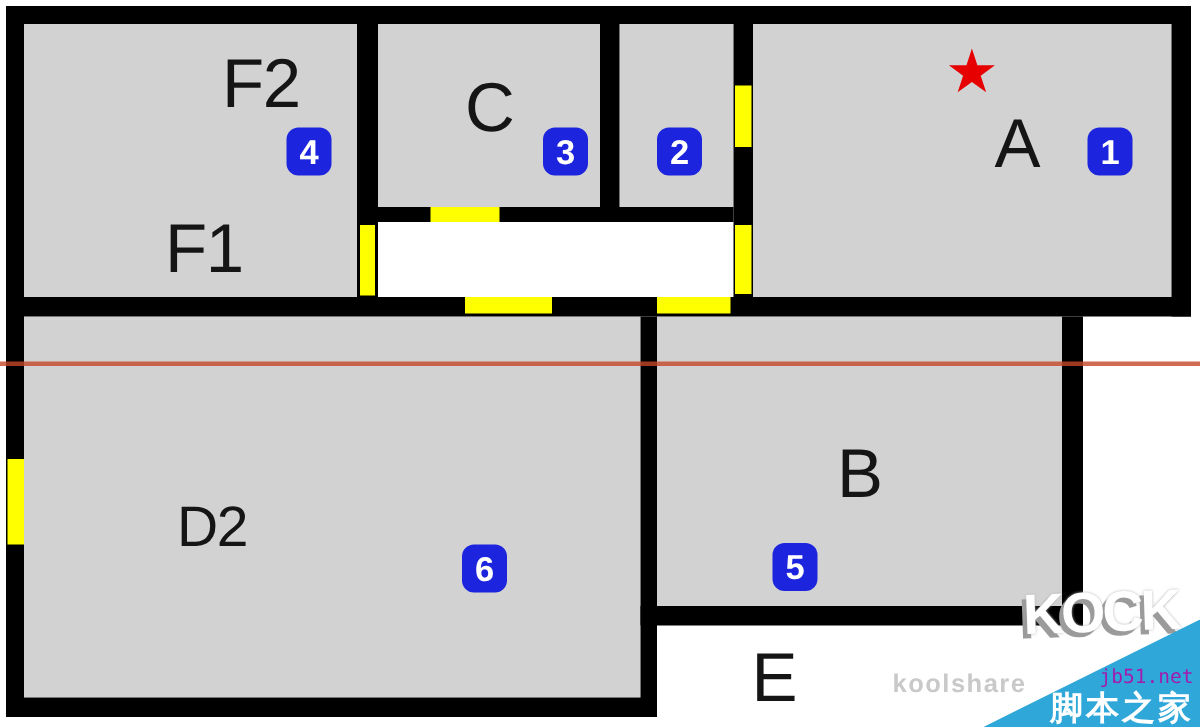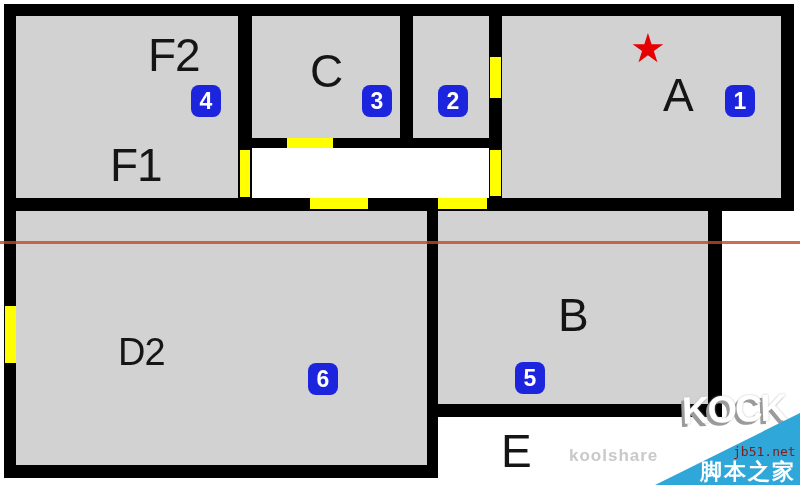--- a/index.html
+++ b/index.html
@@ -34,41 +34,41 @@
     position:absolute;color:#e60000;
     font-size:40px;line-height:1;
   }
   
   .redline{
     position:absolute;left:0;top:241px;width:800px;height:3px;
     background:rgba(198,70,40,0.8);
   }
   
   .wm-koolshare{
-    position:absolute;left:569px;top:446px;
+    position:absolute;left:595px;top:446px;
     font-size:17px;font-weight:bold;letter-spacing:1px;
     color:#c9c9c9;
     text-shadow:1px 1px 0 #ffffff,-1px -1px 0 #ffffff,1px -1px 0 #ffffff,-1px 1px 0 #ffffff;
   }
   .wm-logo{
     position:absolute;left:682px;top:388px;
     font-size:38px;font-weight:bold;letter-spacing:-2px;
     color:#ffffff;
     text-shadow:-3px 3px 0 #9b9b9b,0 0 2px #b5b5b5;
     transform:rotate(-2deg);
   }
   .wm-triangle{
     position:absolute;left:655px;top:413px;width:145px;height:72px;
     background:#2fa7d9;
     clip-path:polygon(100% 0,100% 100%,0 100%);
   }
   .wm-url{
     position:absolute;left:733px;top:444px;
     font-family:"DejaVu Sans Mono", monospace;
-    font-size:13px;color:#7f1d1d;
+    font-size:13px;color:#a21caf;
   }
   .wm-site{
     position:absolute;left:700px;top:457px;
     font-size:22px;font-weight:bold;color:#ffffff;letter-spacing:2px;
   }
 </style>
 </head>
 <body>
 
 <div id="stage">

